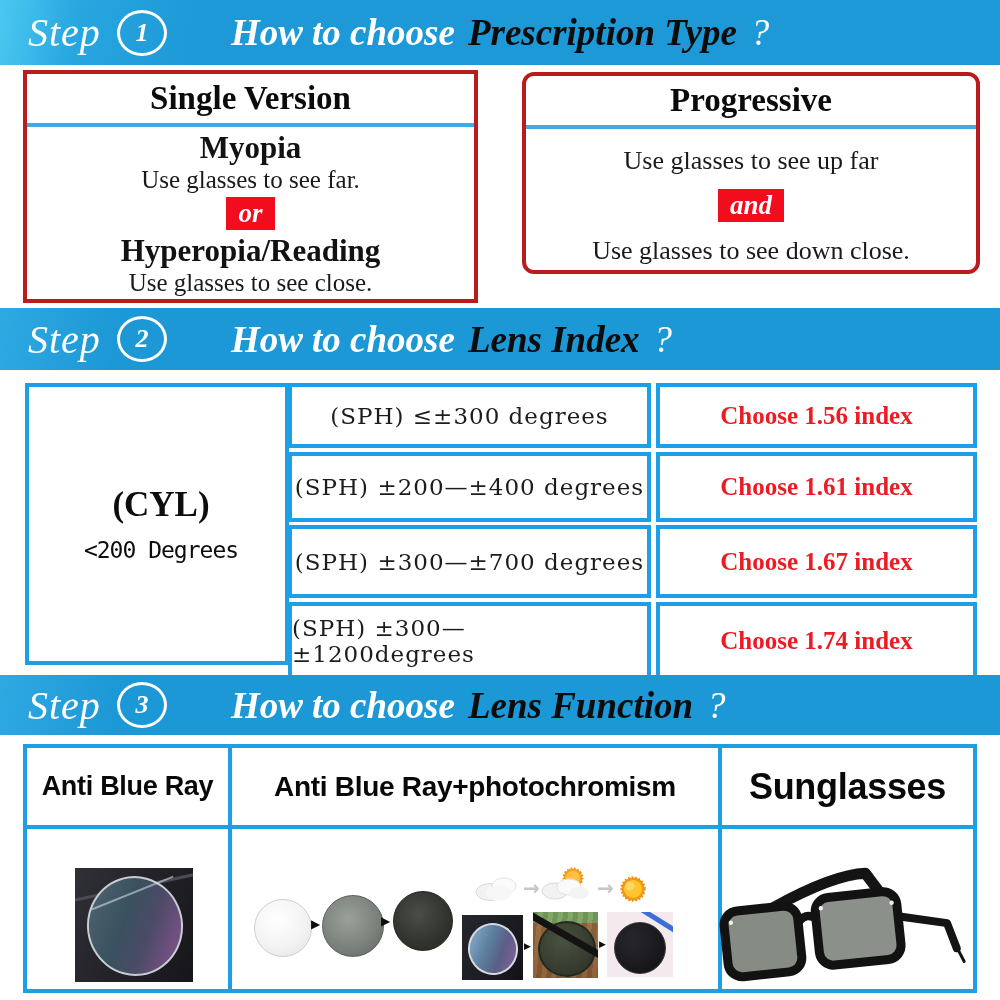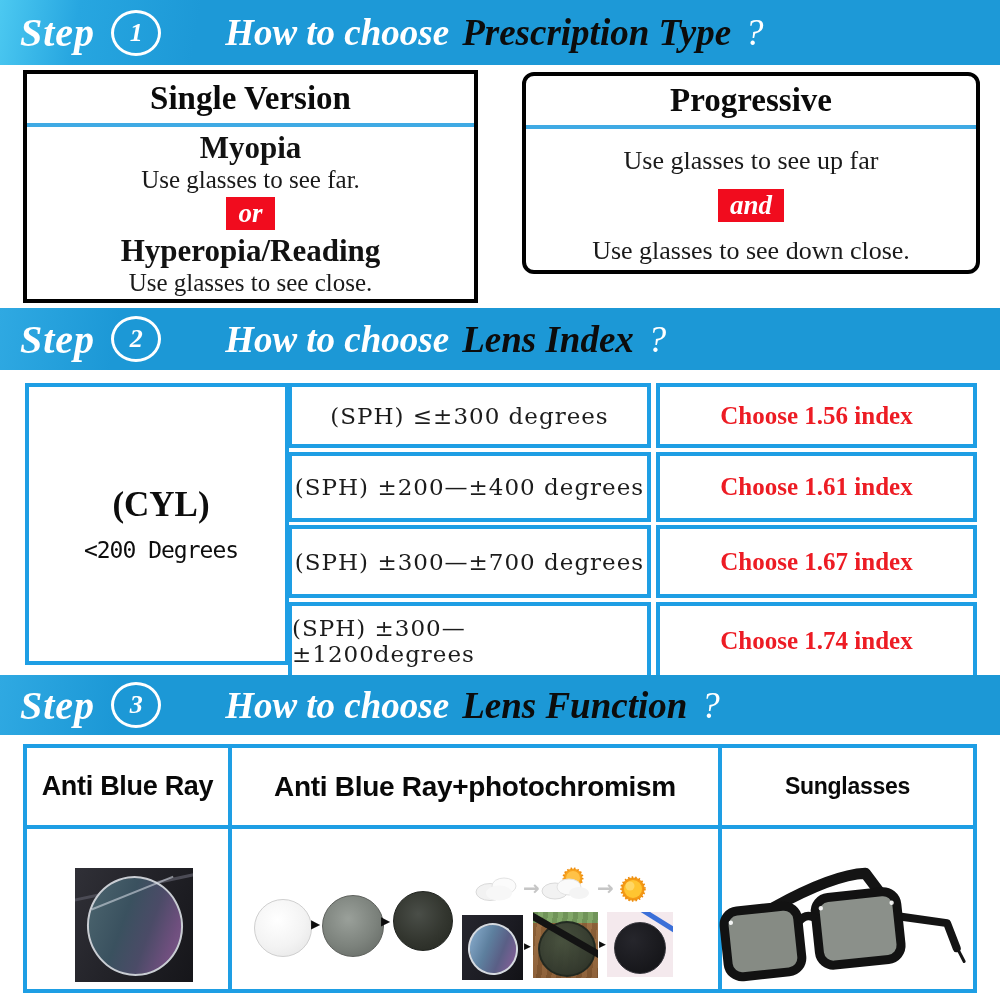--- a/index.html
+++ b/index.html
@@ -4,31 +4,31 @@
 <style>
   html,body{margin:0;padding:0;background:#ffffff;}
   #page{position:relative;width:1000px;height:1000px;background:#ffffff;overflow:hidden;
         font-family:"Liberation Serif","DejaVu Serif",serif;color:#151515;}
 
   
   .band{position:absolute;left:0;width:1000px;display:flex;align-items:center;}
   #band1{top:0;height:65px;background:linear-gradient(100deg,#4cc9f1 0%,#27a6e0 8%,#1d99d7 20%,#1d99d7 100%);}
   #band2{top:308px;height:62px;background:linear-gradient(100deg,#2fa9e2 0%,#1c98d6 12%,#1c98d6 100%);}
   #band3{top:675px;height:60px;background:linear-gradient(100deg,#2fa9e2 0%,#1c98d6 12%,#1c98d6 100%);}
-  .step-word{font-style:italic;font-weight:700;font-size:40px;color:#fff;margin-left:20px;letter-spacing:1px;}
+  .step-word{font-style:italic;font-weight:400;font-size:40px;color:#fff;margin-left:28px;letter-spacing:1px;}
   .step-circle{width:44px;height:40px;border:3px solid #fff;border-radius:50%;margin-left:16px;
                display:flex;align-items:center;justify-content:center;
                font-style:italic;font-weight:700;font-size:26px;color:#fff;}
   .band-title{margin-left:64px;font-style:italic;font-weight:700;font-size:37px;white-space:nowrap;}
   .t-white{color:#ffffff;}
   .t-black{color:#0c0c0c;margin-left:13px;}
   .t-q{color:#ffffff;margin-left:14px;font-weight:400;}
 
   
-  .rxbox{position:absolute;background:#fff;border:4px solid #000000;box-sizing:border-box;}
+  .rxbox{position:absolute;background:#fff;border:4px solid #b91c1c;box-sizing:border-box;}
   #box-single{left:23px;top:70px;width:455px;height:233px;}
   #box-prog{left:522px;top:72px;width:458px;height:202px;border-radius:12px;}
   .rxhead{height:49px;border-bottom:4px solid #3faae4;display:flex;align-items:center;justify-content:center;
           font-weight:700;font-size:33px;color:#0b0b0b;}
   .rxbody{display:flex;flex-direction:column;align-items:center;justify-content:center;height:calc(100% - 53px);}
   .line-big{font-weight:700;font-size:31px;line-height:35px;color:#121212;}
   .line-small{font-size:25px;line-height:29px;color:#1a1a1a;}
   .badge{background:#f10c1e;color:#fff;font-style:italic;font-weight:700;font-size:27px;
          line-height:33px;padding:0 12px;margin:3px 0;}
   #box-prog .rxbody{justify-content:space-evenly;padding:6px 0;}
@@ -47,21 +47,21 @@
 
   
   #fn-grid{position:absolute;left:23px;top:744px;width:954px;height:249px;border:4px solid #1e9ee4;
            box-sizing:border-box;background:#fff;text-align:right;}
   .vline{position:absolute;top:0;bottom:0;width:4px;background:#1e9ee4;}
   .hline{position:absolute;left:0;right:0;top:77px;height:4px;background:#1e9ee4;}
   .fn-label{position:absolute;top:0;height:77px;display:flex;align-items:center;justify-content:center;
             font-family:"Liberation Sans","DejaVu Sans",sans-serif;font-weight:700;color:#090909;letter-spacing:-0.3px;}
   #fl1{left:0;width:201px;font-size:27px;}
   #fl2{left:205px;width:486px;font-size:28px;}
-  #fl3{left:695px;width:251px;font-size:23px;}
+  #fl3{left:695px;width:251px;font-size:36px;}
 
   
   #photo-blueray{position:absolute;left:48px;top:120px;width:118px;height:114px;overflow:hidden;
                  background:linear-gradient(115deg,#303037 0%,#232329 45%,#16161a 100%);}
   #photo-blueray .streak{position:absolute;left:-12px;top:16px;width:160px;height:3px;background:#4b4b55;
                  transform:rotate(-12deg);}
   .lens-br{position:absolute;left:12px;top:8px;width:92px;height:96px;border-radius:50%;
            border:2px solid #c9cdd3;transform:rotate(-8deg);
            background:linear-gradient(118deg,#4a636d 8%,#3a515f 40%,#4b4b67 62%,#6f4f7e 82%,#7d5b8b 96%);}
   .lens-br::after{content:"";position:absolute;left:4px;top:14px;width:88px;height:2px;background:rgba(220,225,235,.55);

